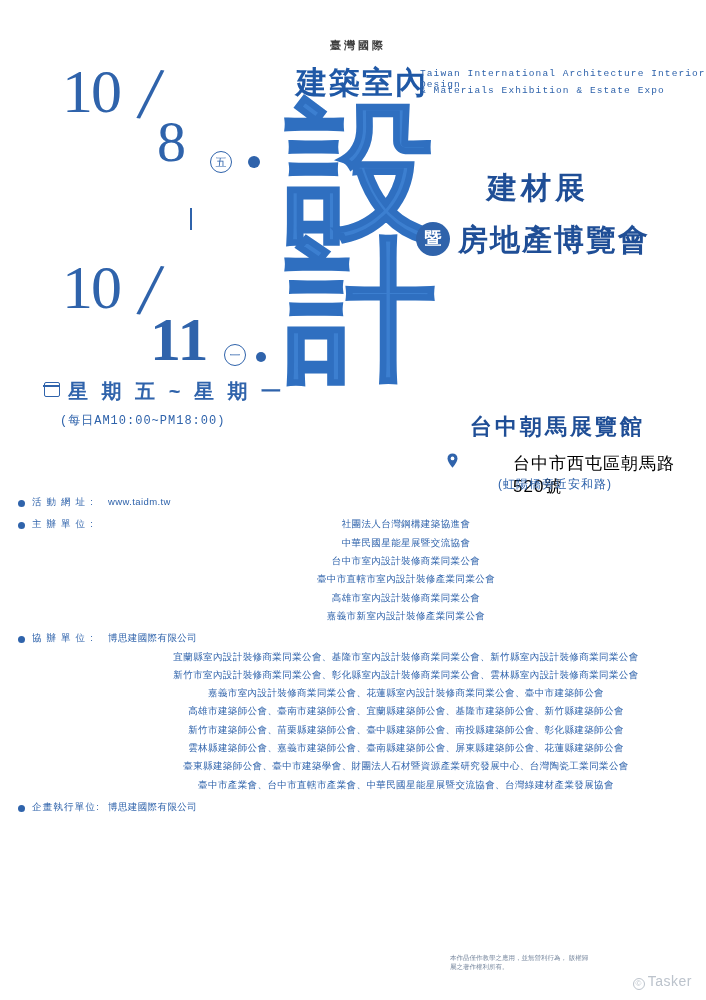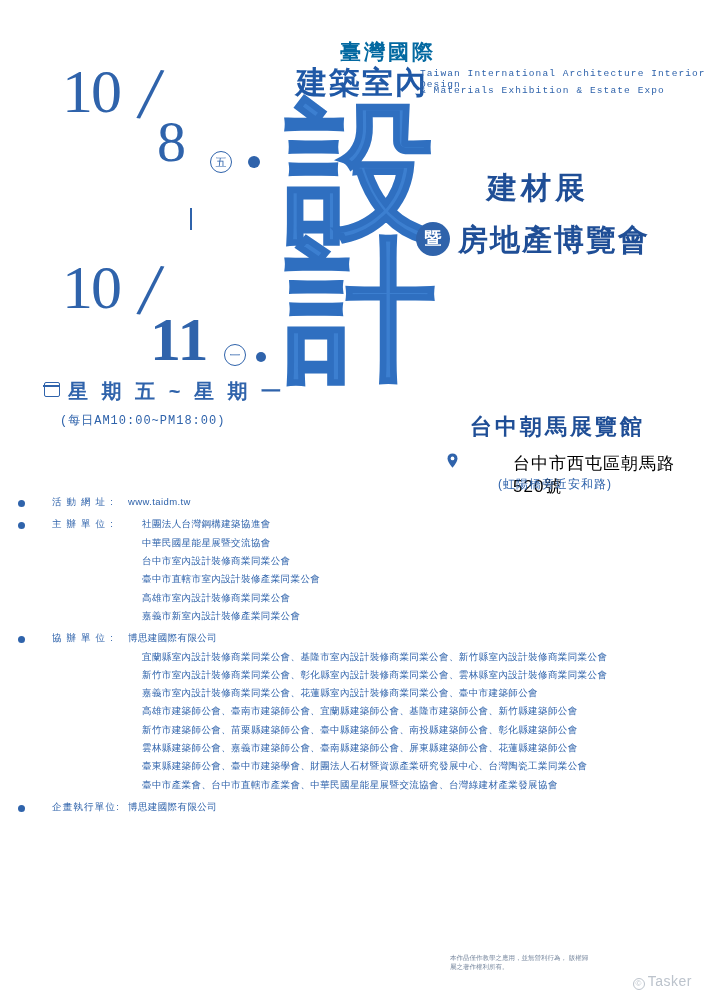--- a/index.html
+++ b/index.html
@@ -22,21 +22,21 @@
   .wk-a { position:absolute; left:158px; top:95px; width:22px; height:22px; border:1.4px solid #2f63ab; border-radius:50%; font-size:11px; line-height:20px; text-align:center; color:#2f63ab; }
   .dot-a { position:absolute; left:196px; top:100px; width:12px; height:12px; border-radius:50%; background:#2f63ab; }
   .dash { position:absolute; left:138px; top:152px; width:2px; height:22px; background:#2f63ab; }
   .d-10b { position:absolute; left:10px; top:196px; font-family:"Liberation Serif", serif; font-size:62px; font-weight:400; letter-spacing:-2px; color:#2f63ab; }
   .slash-b { position:absolute; left:88px; top:190px; font-family:"Liberation Serif", serif; font-size:76px; color:#2f63ab; transform:rotate(8deg); }
   .d-11 { position:absolute; left:98px; top:248px; font-family:"Liberation Serif", serif; font-size:62px; color:#2f63ab;font-weight:bold; }
   .wk-b { position:absolute; left:172px; top:288px; width:22px; height:22px; border:1.4px solid #2f63ab; border-radius:50%; font-size:11px; line-height:20px; text-align:center; color:#2f63ab; }
   .dot-b { position:absolute; left:204px; top:296px; width:10px; height:10px; border-radius:50%; background:#2f63ab; }
 
   
-  .tw-intl { position:absolute; left:340px; top:38px; font-size:21px; font-weight:bold; letter-spacing:3px; color:#0369a1; }
+  .tw-intl { position:absolute; left:330px; top:38px; font-size:11px; font-weight:bold; letter-spacing:3px; color:#404040; }
   .main-cn { position:absolute; left:296px; top:62px; font-size:31px; font-weight:bold; letter-spacing:2px; color:#1f58a6; }
   .eng-1 { position:absolute; left:420px; top:68px; font-size:9.5px; letter-spacing:1.1px; color:#2f63ab; font-family:"Liberation Mono", monospace; }
   .eng-2 { position:absolute; left:420px; top:85px; font-size:9.5px; letter-spacing:1.1px; color:#2f63ab; font-family:Liberation Mono, monospace; }
 
   .big-she, .big-ji {
     position:absolute;
     font-size:150px;
     font-weight:bold;
     color:#3c7fd0;
     line-height:1;
@@ -58,24 +58,24 @@
 
   .venue { position:absolute; left:470px; top:412px; font-size:22px; font-weight:bold; letter-spacing:3px; color:#1f4e96; }
   .pin { position:absolute; left:444px; top:452px; width:17px; height:17px; }
   .addr { position:absolute; left:466px; top:452px; font-size:17px; font-weight:normal; letter-spacing:1px; color:#000000;margin-left:47px; }
   .addr-note { position:absolute; left:498px; top:476px; font-size:12px; letter-spacing:1px; color:#2f63ab; }
 
   
   .info { position:absolute; left:18px; top:496px; width:672px; font-size:9.5px; line-height:1.35; color:#2f63ab; }
   .info-row { display:flex; align-items:flex-start; margin-bottom:4px; }
   .bullet { width:7px; height:7px; border-radius:50%; background:#2f63ab; margin:4px 7px 0 0; flex:none; }
-  .lbl { width:76px; flex:none; letter-spacing:1.2px;margin-left:20px; }
+  .lbl { width:76px; flex:none; letter-spacing:1.2px; }
   .val-wrap { flex:1; }
   .val-line { margin-bottom:5.5px; letter-spacing:0.4px; }
-  .no-bullet { padding-left:14px; }
+  .no-bullet { padding-left:14px;text-align:center; }
 
   
   .footnote { position:absolute; right:116px; bottom:28px; width:140px; font-size:6.5px; line-height:1.5; color:#7a8aa0; text-align:left; }
   .wm { position:absolute; right:14px; bottom:10px; font-size:14px; color:#bcc3cc; letter-spacing:0.5px; }
   .wm .wm-ring { display:inline-block; width:12px; height:12px; border:1.4px solid #bcc3cc; border-radius:50%; font-size:8px; line-height:10px; text-align:center; margin-right:3px; }
 </style>
 </head>
 <body>
 
 <div class="poster">

